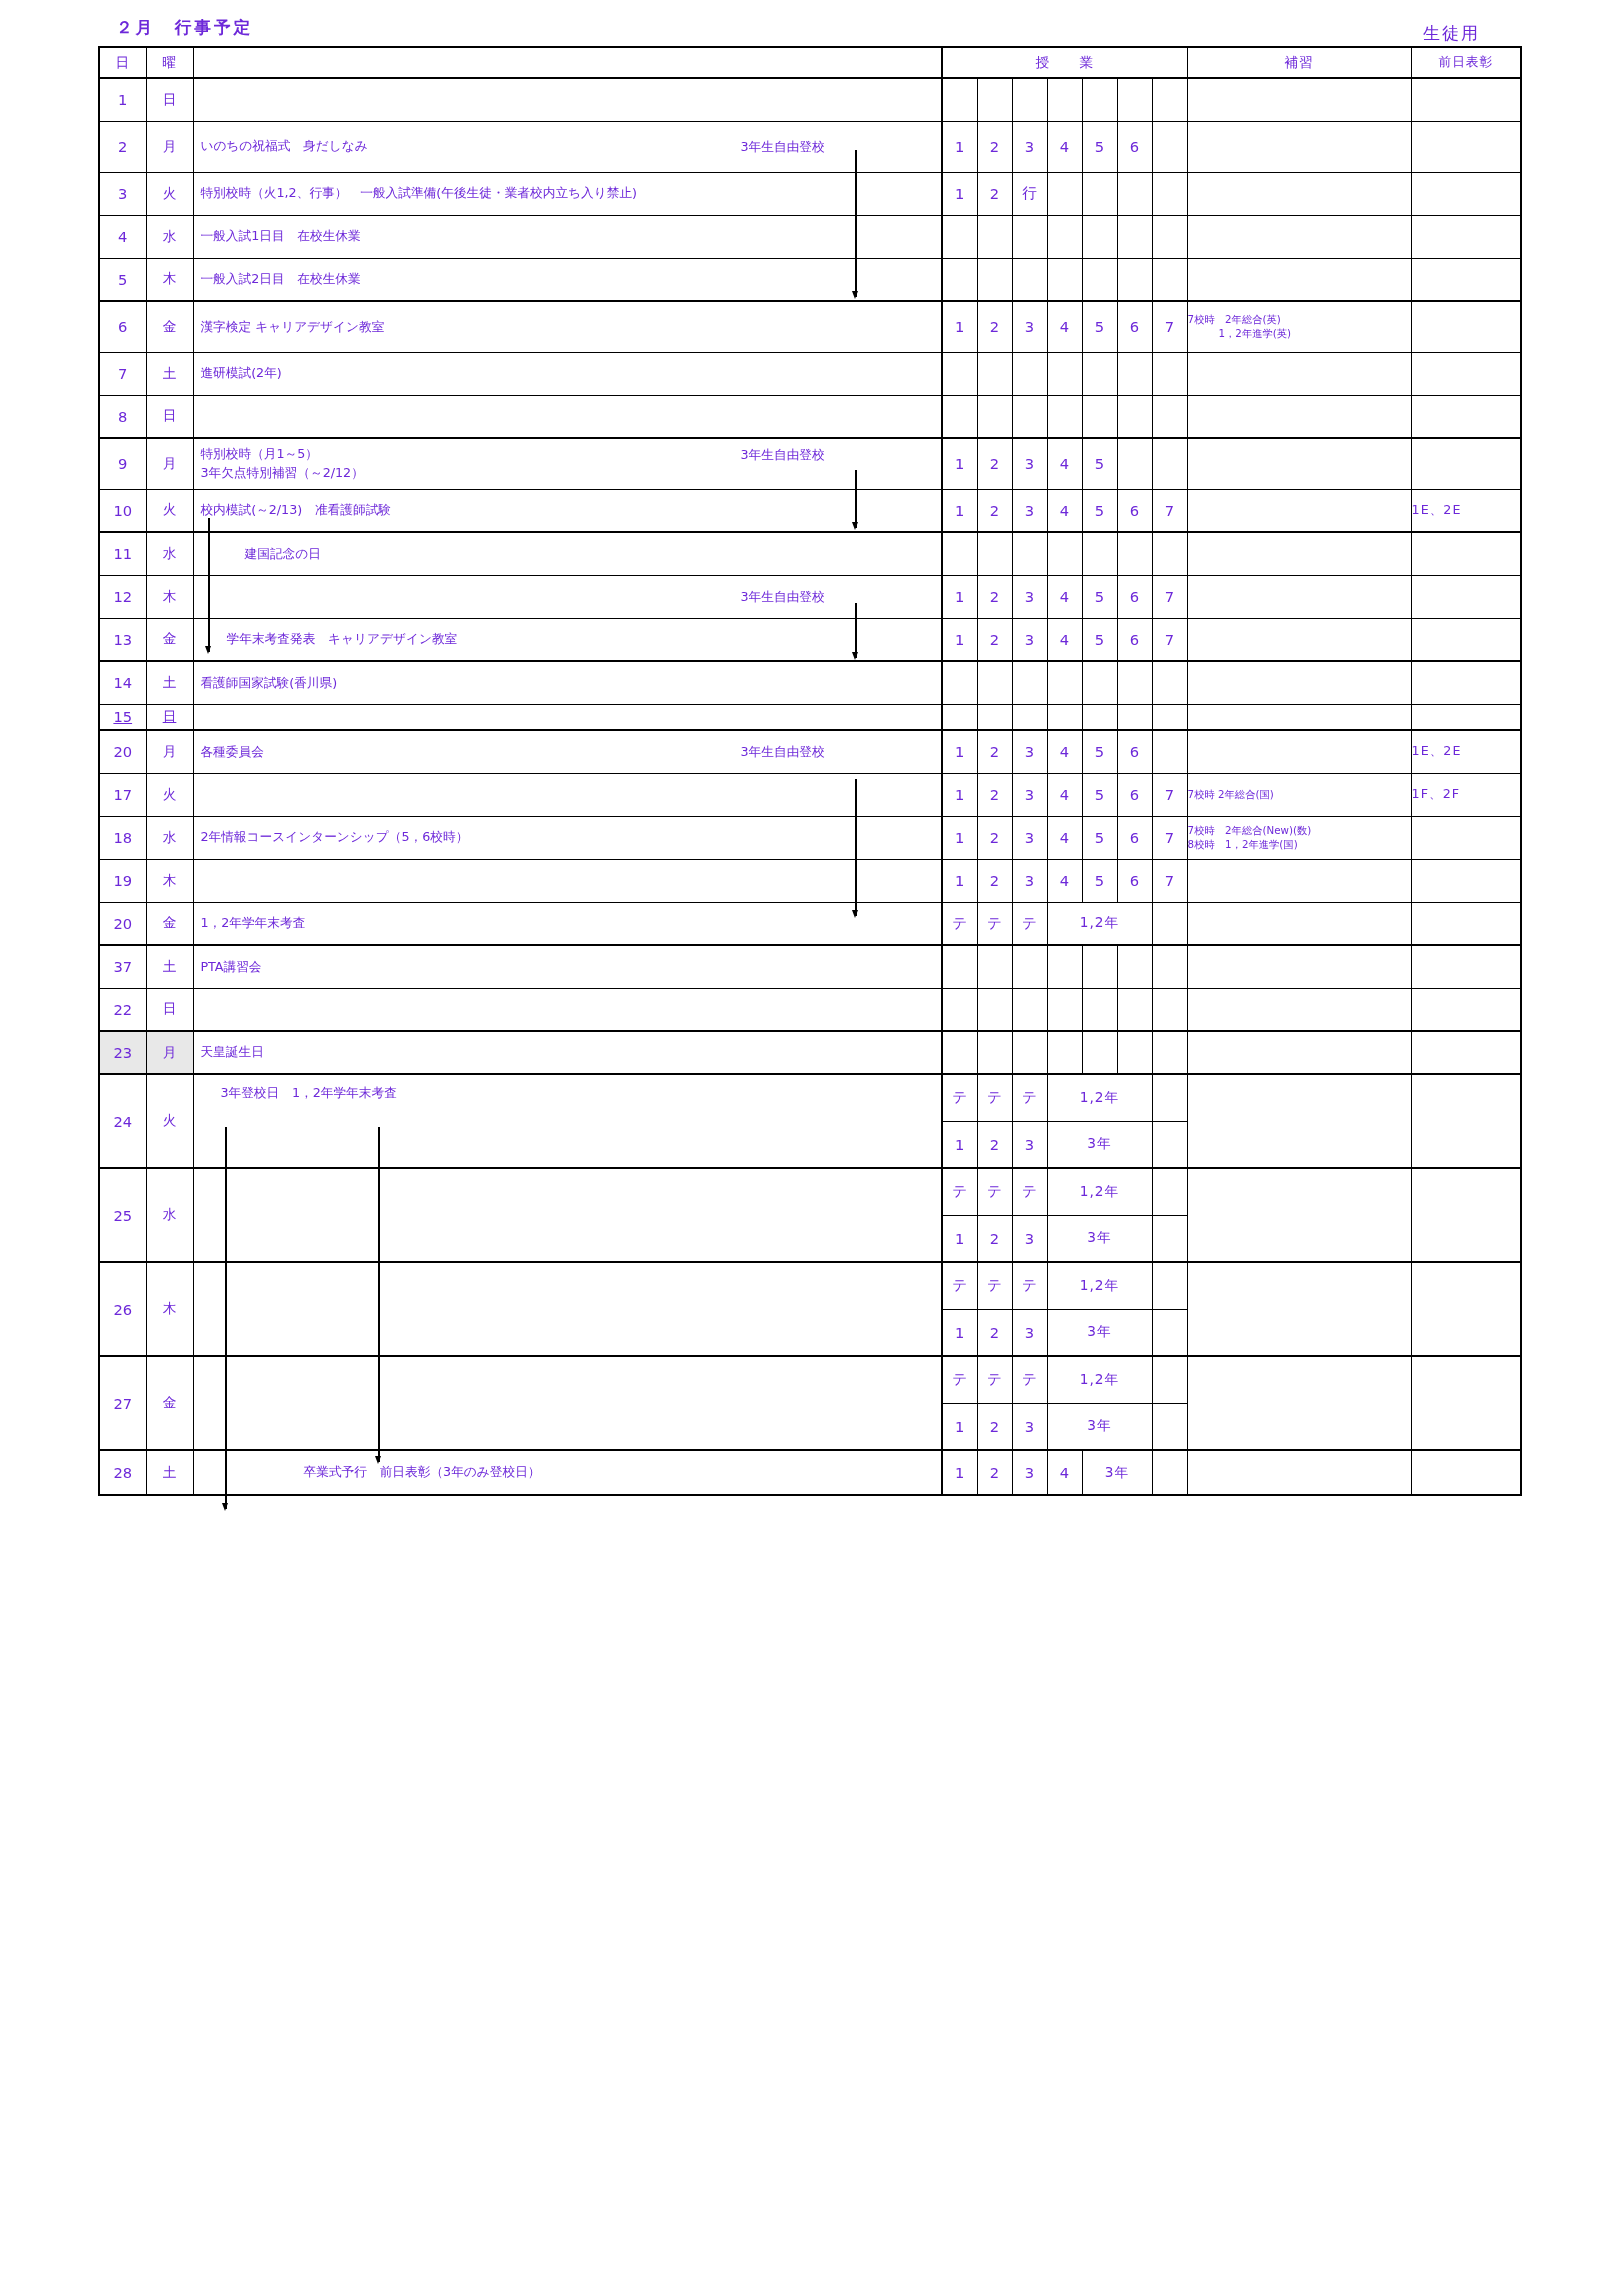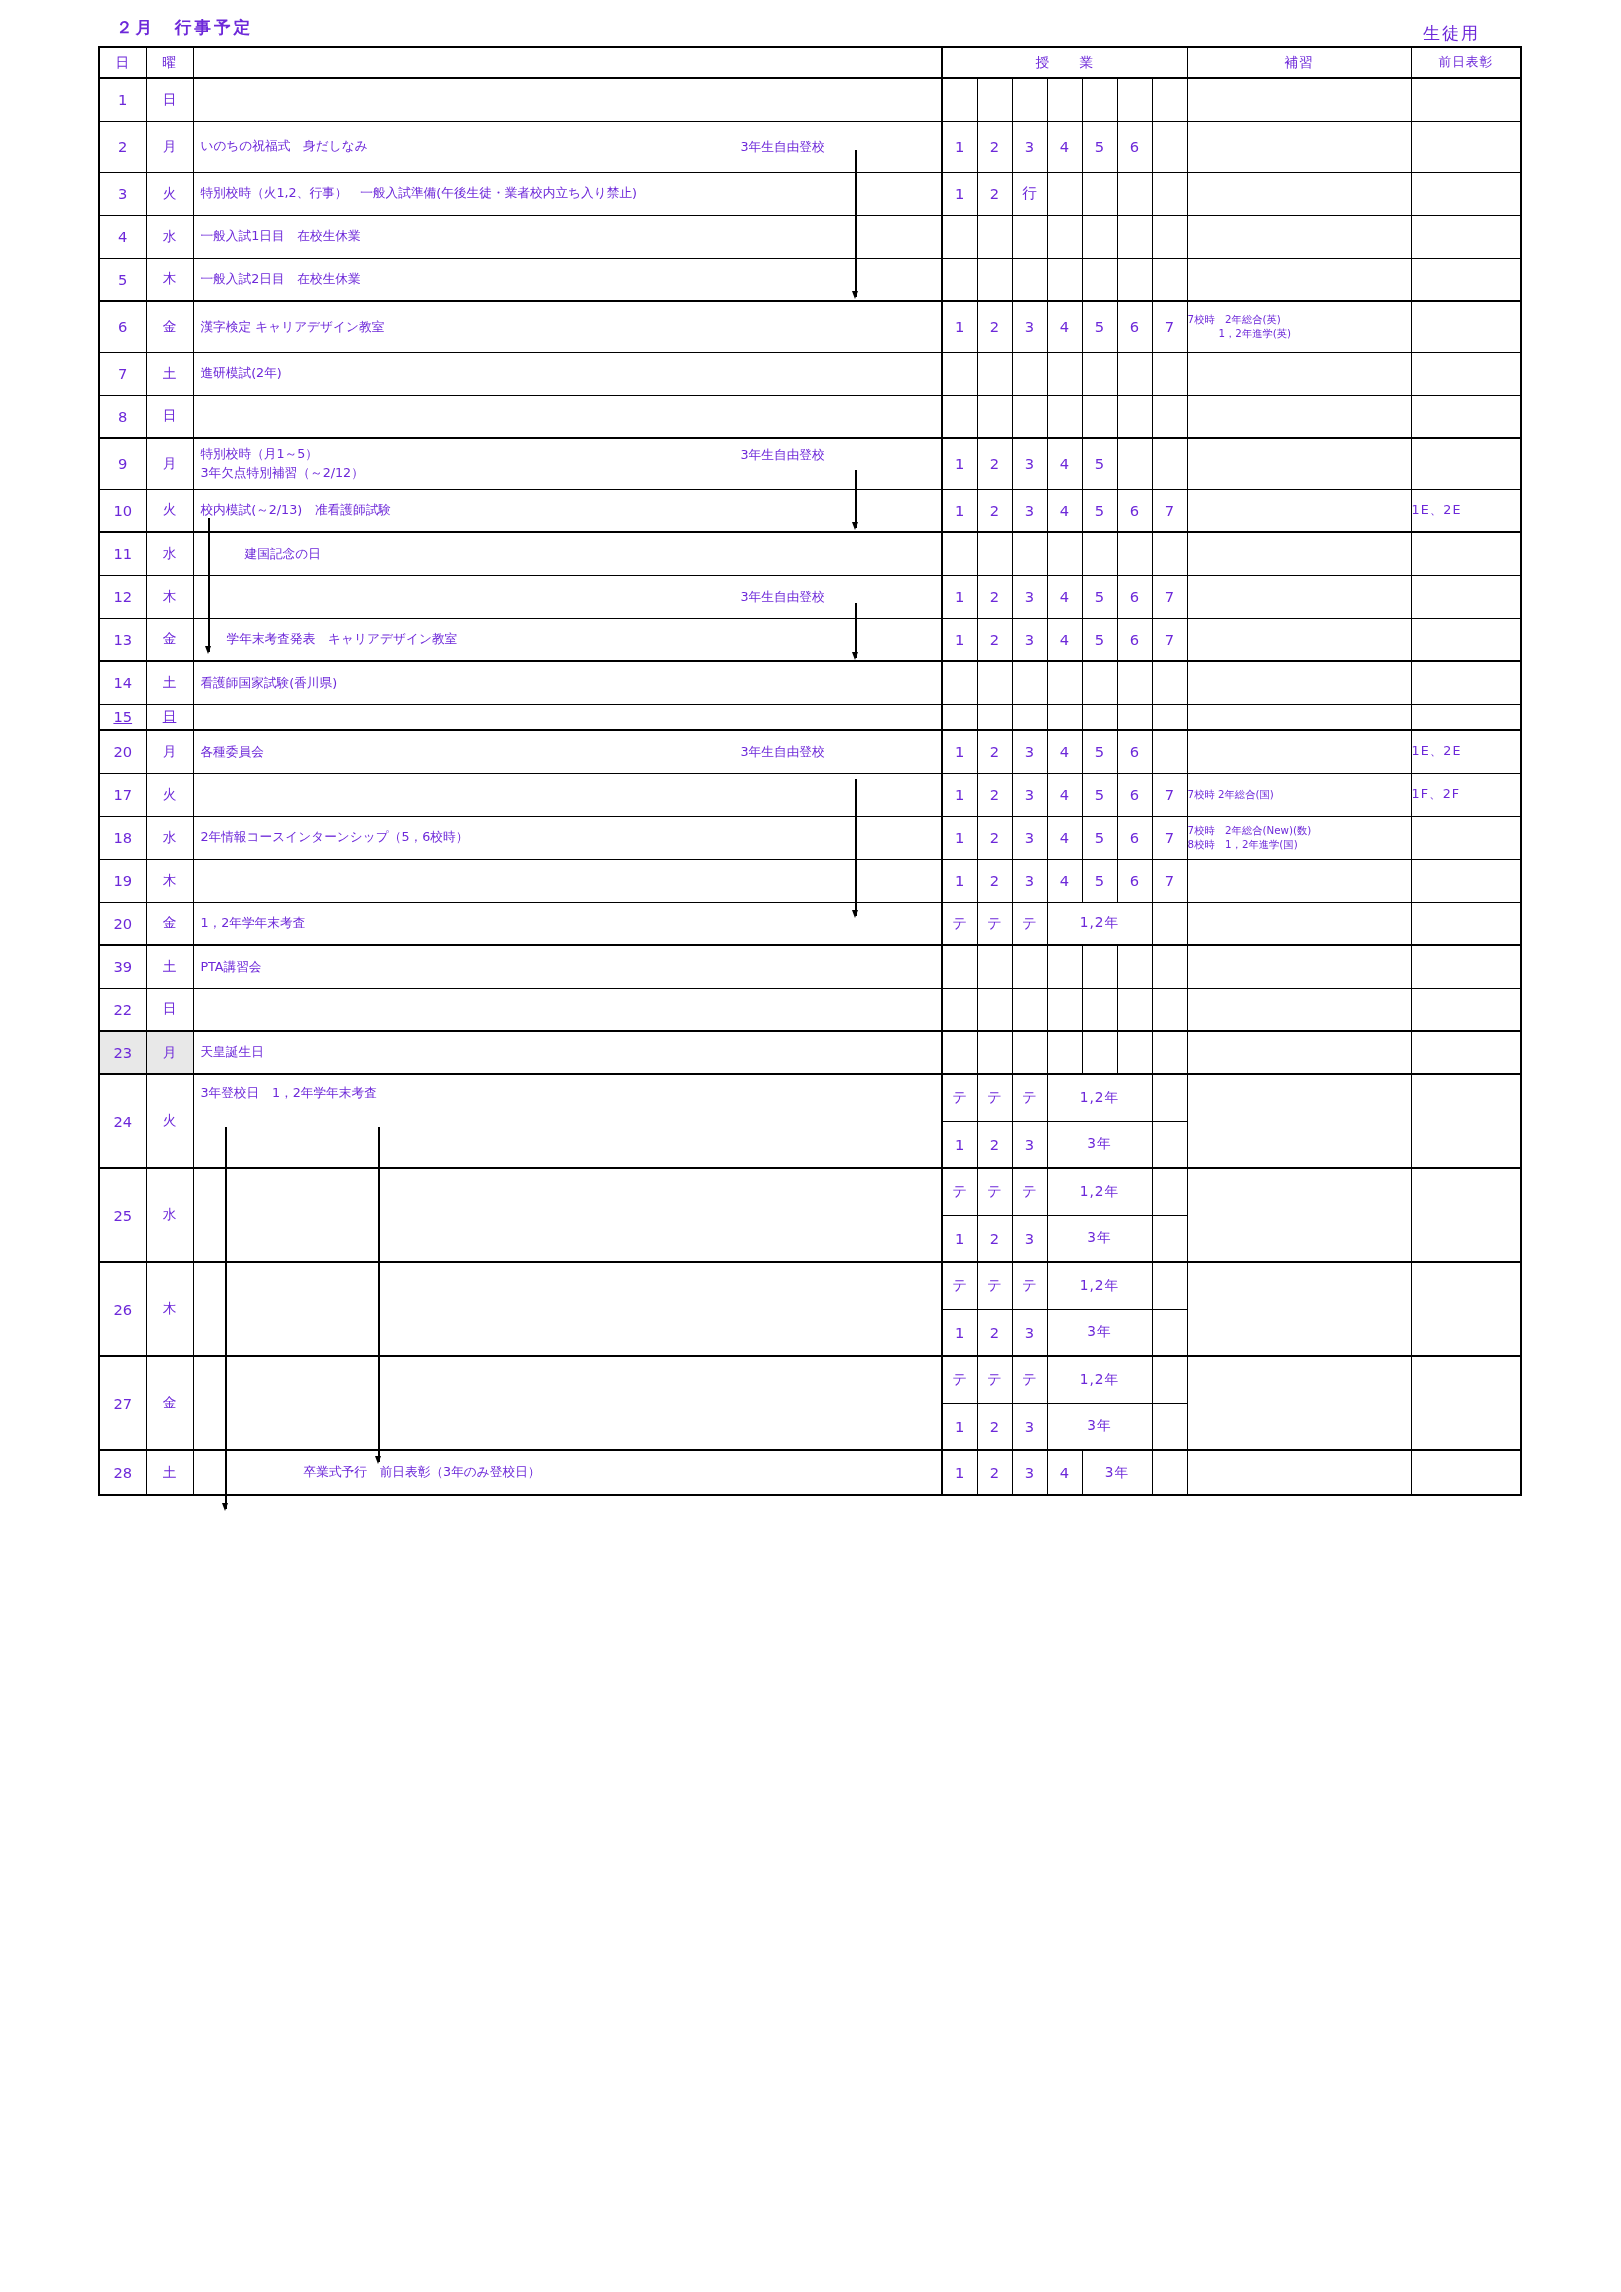--- a/index.html
+++ b/index.html
@@ -8,21 +8,21 @@
   .title{position:absolute;left:116px;top:15.7px;font-size:16.7px;font-weight:bold;letter-spacing:2.9px;}
   .corner{position:absolute;left:1423px;top:21.6px;font-size:17px;letter-spacing:2px;}
   table.sched{position:absolute;left:98px;top:46px;width:1424px;border-collapse:collapse;
               table-layout:fixed;border:2px solid #000;}
   .sched th,.sched td{border:1px solid #000;padding:0;overflow:hidden;}
   tr.hdr th{height:29px;font-weight:normal;font-size:13.7px;border-bottom:2px solid #000;letter-spacing:1px;}
   tr.t2 > td, tr.t2 > th{border-top:2px solid #000;}
   .c-day{font-size:14.7px;text-align:center;}
   .c-week{font-size:13.7px;text-align:center;border-left:2px solid #000;}
   .c-ev{position:relative;font-size:12.7px;border-left:2px solid #000;border-right:2px solid #000;vertical-align:middle;}
-  .c-ev.vtop{vertical-align:top;}
+  .c-ev.vtop{vertical-align:top;padding-left:20px;}
   .c-ev.vtop .ev-wrap{padding-top:8.8px;}
   .ev-wrap{padding-left:6.9px;line-height:1.45;white-space:nowrap;}
   .ev-right{position:absolute;left:547px;top:50%;transform:translateY(-50%);white-space:nowrap;font-size:12.7px;}
   .ev-right.topline{top:7.8px;transform:none;}
   .c-per{font-size:14.7px;text-align:center;}
   td.p1{border-left:2px solid #000;}
   .mlabel{font-size:13.7px;letter-spacing:1px;}
   .c-hoshu{border-left:2px solid #000;vertical-align:middle;padding:1px 2px;}
   .hline{font-size:10.3px;line-height:1.35;white-space:nowrap;}
   .c-chori{border-left:2px solid #000;font-size:12.7px;padding-left:5.9px;vertical-align:middle;letter-spacing:1px;}
@@ -417,21 +417,21 @@
           </td>
           <td class="c-per p1">テ</td>
           <td class="c-per">テ</td>
           <td class="c-per">テ</td>
           <td class="c-per mlabel" colspan="3">1,2年</td>
           <td class="c-per"></td>
           <td class="c-hoshu"></td>
           <td class="c-chori"></td>
         </tr>
         <tr class="t2" style="height: 43px;">
-          <td class="c-day">39</td>
+          <td class="c-day">37</td>
           <td class="c-week">土</td>
           <td class="c-ev">
             <div class="ev-wrap">
               <div>PTA講習会</div>
             </div>
           </td>
           <td class="c-per p1"></td>
           <td class="c-per"></td>
           <td class="c-per"></td>
           <td class="c-per"></td>

